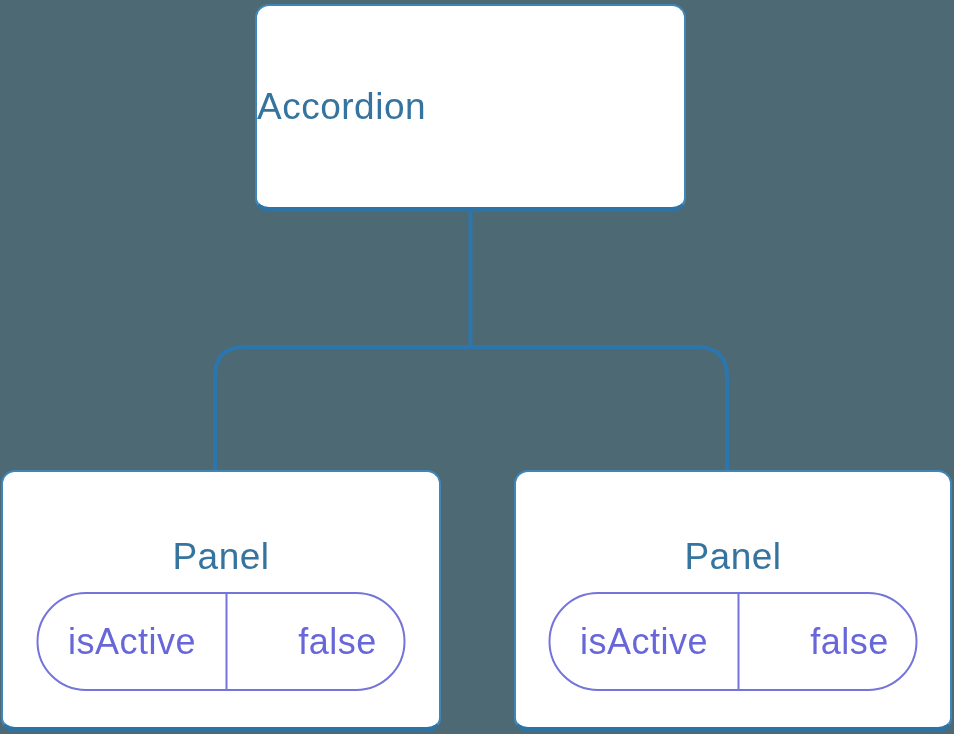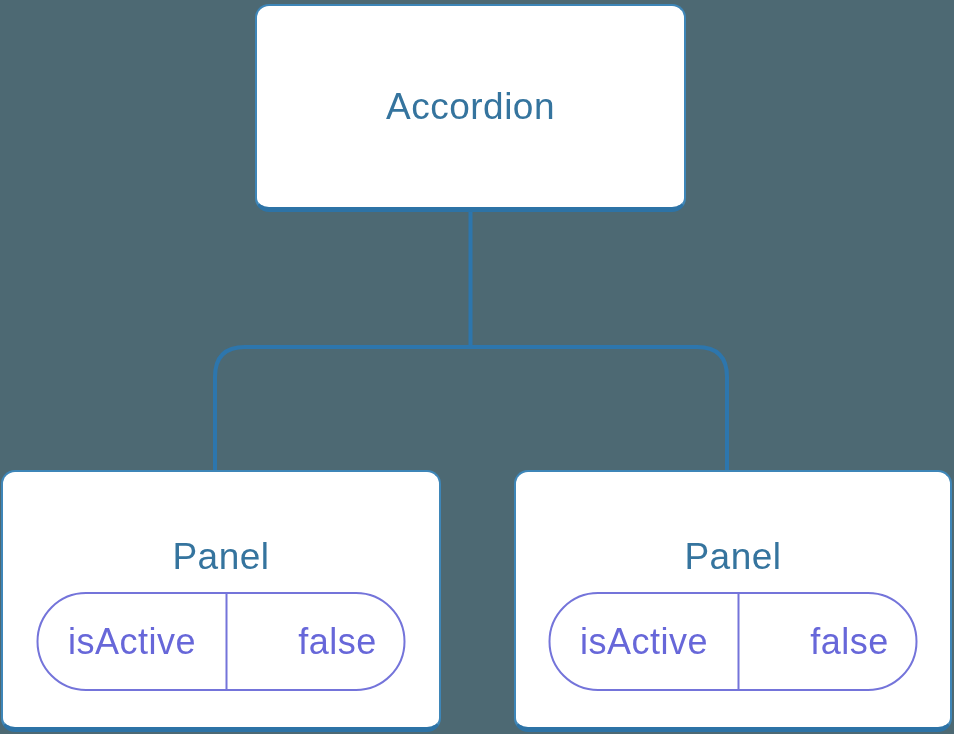--- a/index.html
+++ b/index.html
@@ -37,21 +37,21 @@
   .node {
     position: absolute;
     background: var(--node-bg);
     border: 2px solid var(--box-border);
     border-bottom: 5px solid var(--box-border-bottom);
     border-radius: 14px;
   }
   .root-node {
     left: 255px; top: 4px;
     width: 431px; height: 208px;
-    display: flex; align-items: center; justify-content: center;
+    display: flex; align-items: center; 
   }
   .node-label {
     color: var(--heading);
     font-size: 37px;
     font-weight: 500;
     letter-spacing: 0.5px;
     line-height: 1;
   }
   .panel-node-1 { left: 1px;   top: 470px; width: 440px; height: 262px; }
   .panel-node-2 { left: 514px; top: 470px; width: 438px; height: 262px; }

